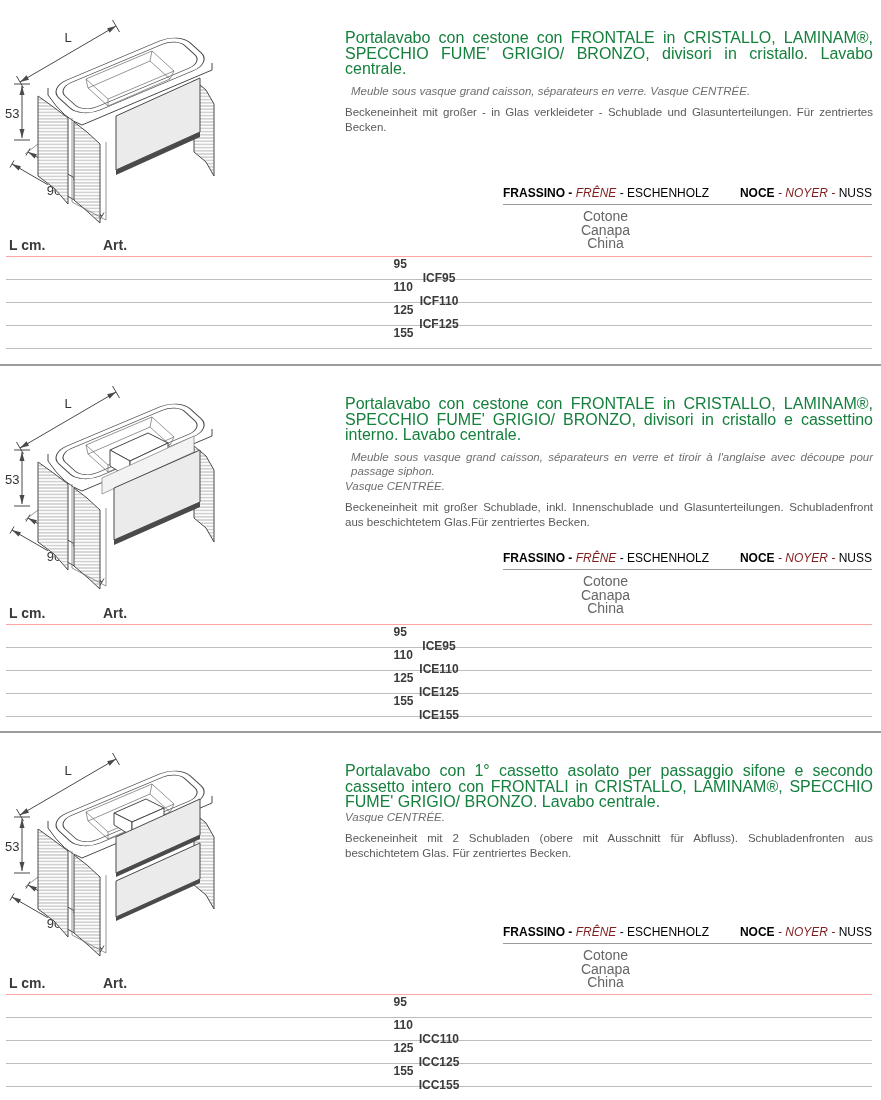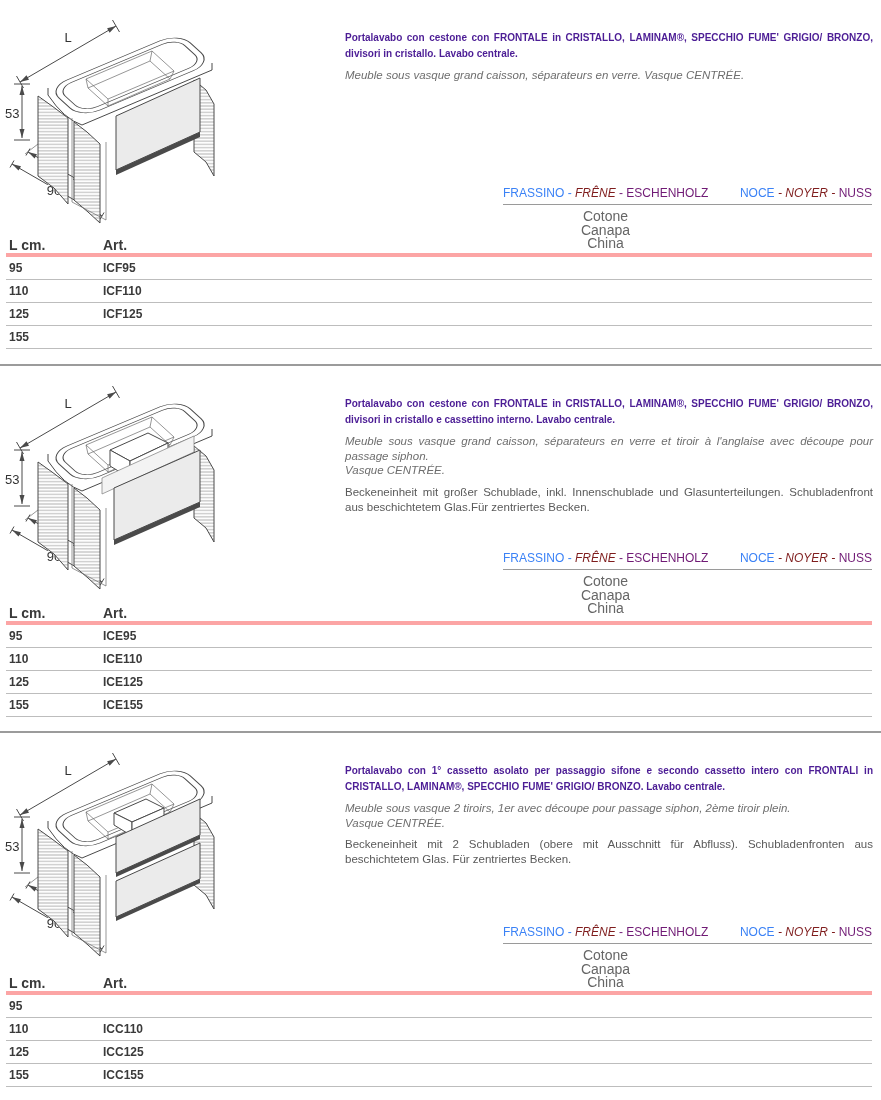--- a/index.html
+++ b/index.html
@@ -24,45 +24,45 @@
   .panel  { fill:url(#hx); stroke:#4a4a4a; stroke-width:1; }
   .drawer { fill:#ebebeb; stroke:#4a4a4a; stroke-width:1; }
   .band   { fill:#f3f3f3; stroke:#8a8a8a; stroke-width:0.8; }
   .ibox   { fill:#ffffff; stroke:#4a4a4a; stroke-width:1; }
   .dimtxt { font-family:"Liberation Sans",sans-serif; font-size:13px; fill:#333;
             paint-order:stroke; stroke:#ffffff; stroke-width:4px; }
 
   
   .desc { position:absolute; left:345px; top:30px; width:528px; }
   .desc p { margin:0; text-align:justify; }
-  .desc .it  { font-weight:bold; font-size:10px; line-height:15.5px; color:#4c1d95; }
+  .desc .it  { font-weight:normal; font-size:16px; line-height:15.5px; color:#15803d; }
   .desc .fr, .desc .fr2 { font-style:italic; font-size:11.5px; line-height:14.5px; color:#6e6e6e; }
-  .desc .fr  { margin-top:7px; }
+  .desc .fr  { margin-top:7px;margin-left:6px; }
   .desc .de  { font-size:11.5px; line-height:15px; color:#5a5a5a; margin-top:7px; }
 
   
   .finish { position:absolute; left:503px; right:9px; }
   .s1 .finish { top:186px; } .s2 .finish { top:185px; } .s3 .finish { top:192px; }
   .finish-head { display:flex; align-items:baseline; border-bottom:1px solid #9a9a9a;
                  padding-bottom:4px; font-size:12px; white-space:nowrap; }
   .fcol1 { width:205px; text-align:center; }
   .fcol2 { flex:1; text-align:right; }
-  .fb { font-weight:normal; color:#3b82f6; }
+  .fb { font-weight:bold; color:#000000; }
   .fi { font-style:italic; color:#7f1d1d; }
-  .fg { color:#701a75; }
+  .fg { color:#000000; }
   .finish-colors { width:205px; text-align:center; padding-top:5px;
                    font-size:14px; line-height:13.5px; color:#666; }
 
   
   .spec-table { position:absolute; left:6px; right:9px; }
   .s1 .spec-table { top:233px; } .s2 .spec-table { top:235px; } .s3 .spec-table { top:238px; }
-  .thead { display:flex; align-items:flex-end; height:24px; border-bottom:4px solid #fca5a5;
+  .thead { display:flex; align-items:center; height:24px; border-bottom:1px solid #fca5a5;
            font-weight:bold; font-size:14px; color:#3a3a3a; }
   .trow  { display:flex; align-items:center; height:23px; border-bottom:1px solid #bdbdbd;
-           font-weight:bold; font-size:12px; color:#3a3a3a; }
+           font-weight:bold; font-size:12px; color:#3a3a3a;flex-direction:column; }
   .c1 { width:97px; padding-left:3px; }
   .c2 { flex:1; }
 </style>
 </head>
 <body>
 
 <div class="page">
 
   <section class="product s1">
     <div class="drawing">
@@ -115,20 +115,21 @@
           <polygon class="panel" points="192,62 192,134 204,144 212,158 212,86 204,72"></polygon>
           <path class="dthin" d="M70,100 V184 M104,124 V202 M70,184 L104,202"></path>
           <polygon class="drawer" points="114,98 198,60 198,114 114,152"></polygon>
           <polygon class="dfill" points="114,152 114,157 198,119 198,114" fill="#d8d8d8"></polygon>
         </g>
       </svg>
     </div>
     <div class="desc">
       <p class="it">Portalavabo con cestone con FRONTALE in CRISTALLO, LAMINAM®, SPECCHIO FUME' GRIGIO/ BRONZO, divisori in cristallo. Lavabo centrale.</p>
       <p class="fr">Meuble sous vasque grand caisson, séparateurs en verre. Vasque CENTRÉE.</p>
+      <p class="de">Beckeneinheit mit großer - in Glas verkleideter - Schublade und Glasunterteilungen. Für zentriertes Becken.</p>
     </div>
     <div class="finish">
       <div class="finish-head">
         <div class="fcol1">
           <span class="fb">FRASSINO -</span>
           <span class="fi">FRÊNE</span>
           <span class="fg">- ESCHENHOLZ</span>
         </div>
         <div class="fcol2">
           <span class="fb">NOCE</span>
@@ -310,21 +311,20 @@
 
           <polygon class="drawer" points="114,86 198,48 198,84 114,122"></polygon>
           <polygon class="dfill" points="114,122 114,126 198,88 198,84" fill="#d8d8d8"></polygon>
           <polygon class="drawer" points="114,130 198,92 198,128 114,166"></polygon>
           <polygon class="dfill" points="114,166 114,170 198,132 198,128" fill="#d8d8d8"></polygon>
         </g>
       </svg>
     </div>
     <div class="desc">
       <p class="it">Portalavabo con 1° cassetto asolato per passaggio sifone e secondo cassetto intero con FRONTALI in CRISTALLO, LAMINAM®, SPECCHIO FUME' GRIGIO/ BRONZO. Lavabo centrale.</p>
-      <p class="fr">Meuble sous vasque 2 tiroirs, 1er avec découpe pour passage siphon, 2ème tiroir plein.</p>
       <p class="fr2">Vasque CENTRÉE.</p>
       <p class="de">Beckeneinheit mit 2 Schubladen (obere mit Ausschnitt für Abfluss). Schubladenfronten aus beschichtetem Glas. Für zentriertes Becken.</p>
     </div>
     <div class="finish">
       <div class="finish-head">
         <div class="fcol1">
           <span class="fb">FRASSINO -</span>
           <span class="fi">FRÊNE</span>
           <span class="fg">- ESCHENHOLZ</span>
         </div>

